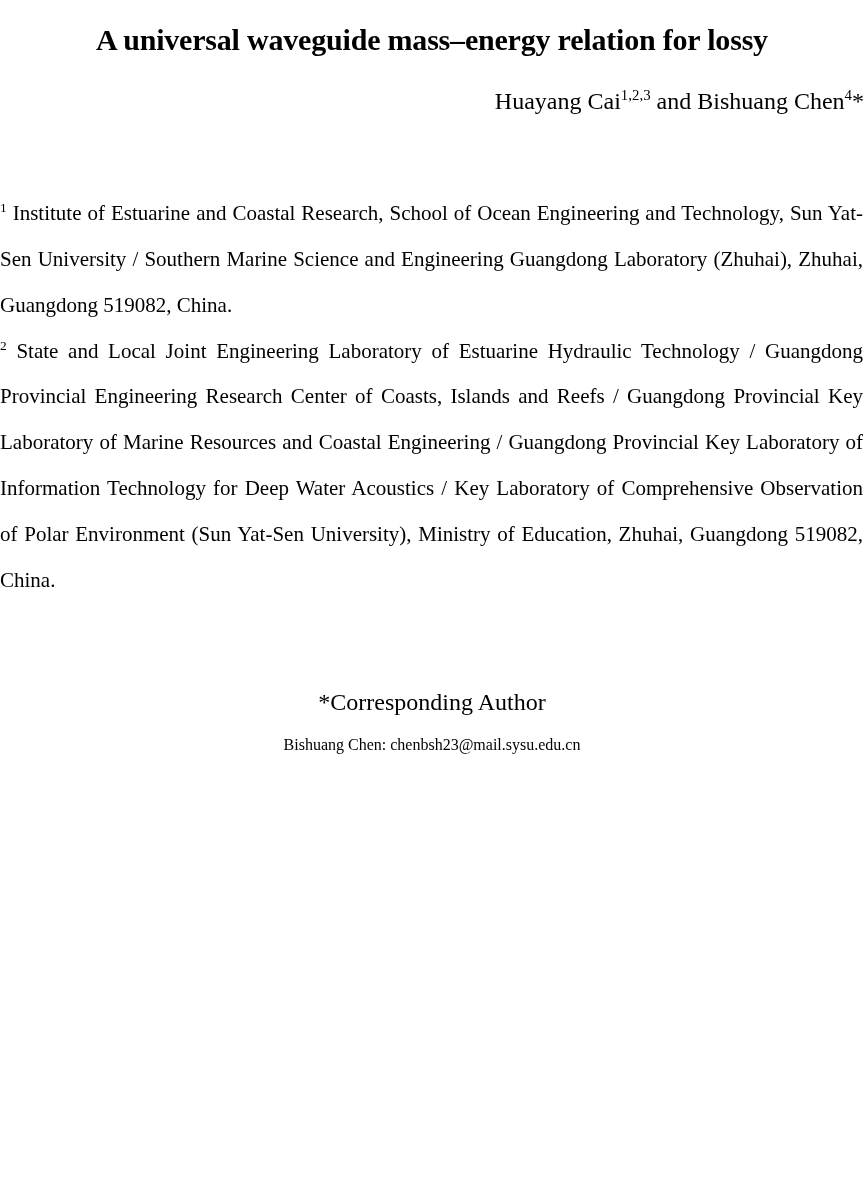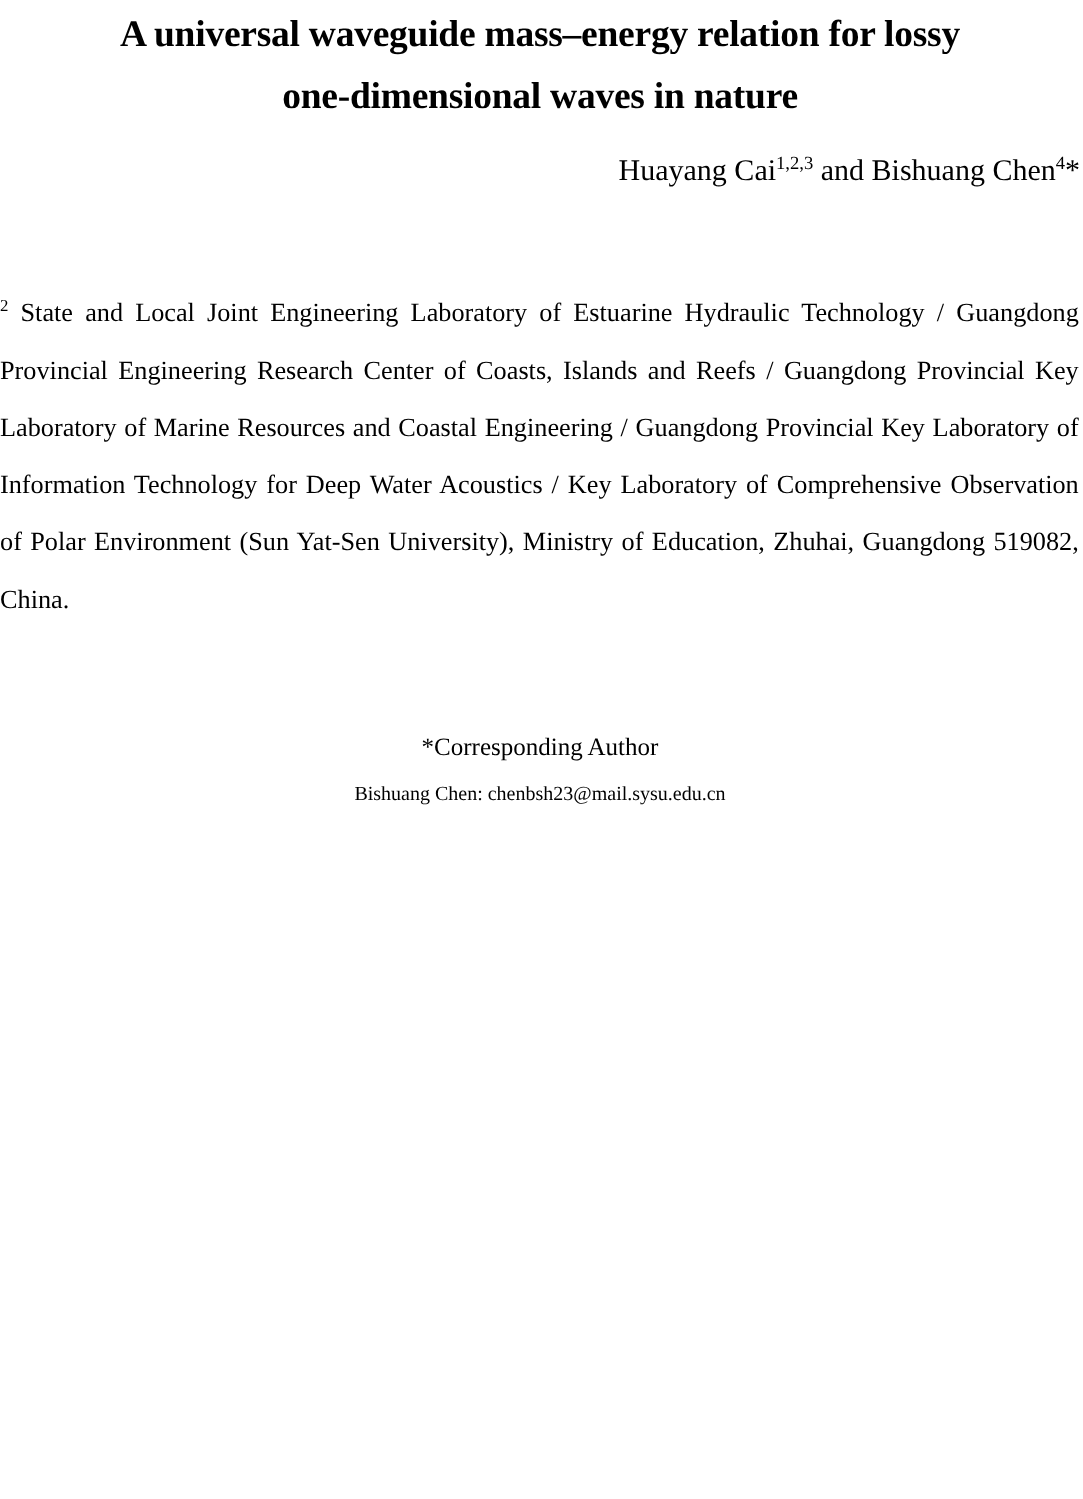--- a/index.html
+++ b/index.html
@@ -20,21 +20,21 @@
     box-sizing: border-box;
     padding: 0 2px 0 0;
     position: relative;
   }
   .title {
     font-size: 30px;
     font-weight: bold;
     text-align: center;
     line-height: 1.62;
     margin: 0;
-    padding-top: 4px;
+    padding-top: 16px;
     letter-spacing: -0.2px;
   }
   .authors {
     font-size: 24px;
     text-align: right;
     margin: 0;
     padding-top: 22px;
     line-height: 1.2;
   }
   sup {
@@ -51,21 +51,21 @@
     text-justify: inter-word;
     line-height: 2.18;
     margin: 0;
     padding: 0 1px 0 0;
   }
   .aff-last-line-justify {
     text-align-last: left;
   }
   .corresponding {
     text-align: center;
-    font-size: 20px;
+    font-size: 24px;
     margin: 0;
     padding-top: 74px;
     line-height: 2.1;
   }
   .corr-email {
     text-align: center;
     font-size: 16px;
     margin: 0;
     line-height: 2.1;
   }
@@ -73,27 +73,27 @@
     font-size: 0.64em;
   }
 </style>
 </head>
 <body>
 
 <div class="page">
 
   <h1 class="title">
     <span>A universal waveguide mass–energy relation for lossy</span><br>
-    <span>one-dimensional waves in nature</span>
   </h1>
 
   <p class="authors"><span>Huayang Cai</span><sup>1,2,3</sup><span> and </span><span>Bishuang Chen</span><sup>4</sup><span>*</span></p>
 
   <div class="affiliations">
 
+    <p class="aff aff-last-line-justify"><sup>1</sup><span> Institute of Estuarine and Coastal Research, School of Ocean Engineering and Technology, Sun Yat-Sen University / Southern Marine Science and Engineering Guangdong Laboratory (Zhuhai), Zhuhai, Guangdong 519082, China.</span></p>
 
     <p class="aff aff-last-line-justify"><sup>2</sup><span> State and Local Joint Engineering Laboratory of Estuarine Hydraulic Technology / Guangdong Provincial Engineering Research Center of Coasts, Islands and Reefs / Guangdong Provincial Key Laboratory of Marine Resources and Coastal Engineering / Guangdong Provincial Key Laboratory of Information Technology for Deep Water Acoustics / Key Laboratory of Comprehensive Observation of Polar Environment (Sun Yat-Sen University), Ministry of Education, Zhuhai, Guangdong 519082, China.</span></p>
 
 
 
   </div>
 
   <p class="corresponding">*Corresponding Author</p>
   <p class="corr-email">Bishuang Chen: chenbsh23@mail.sysu.edu.cn</p>
 

